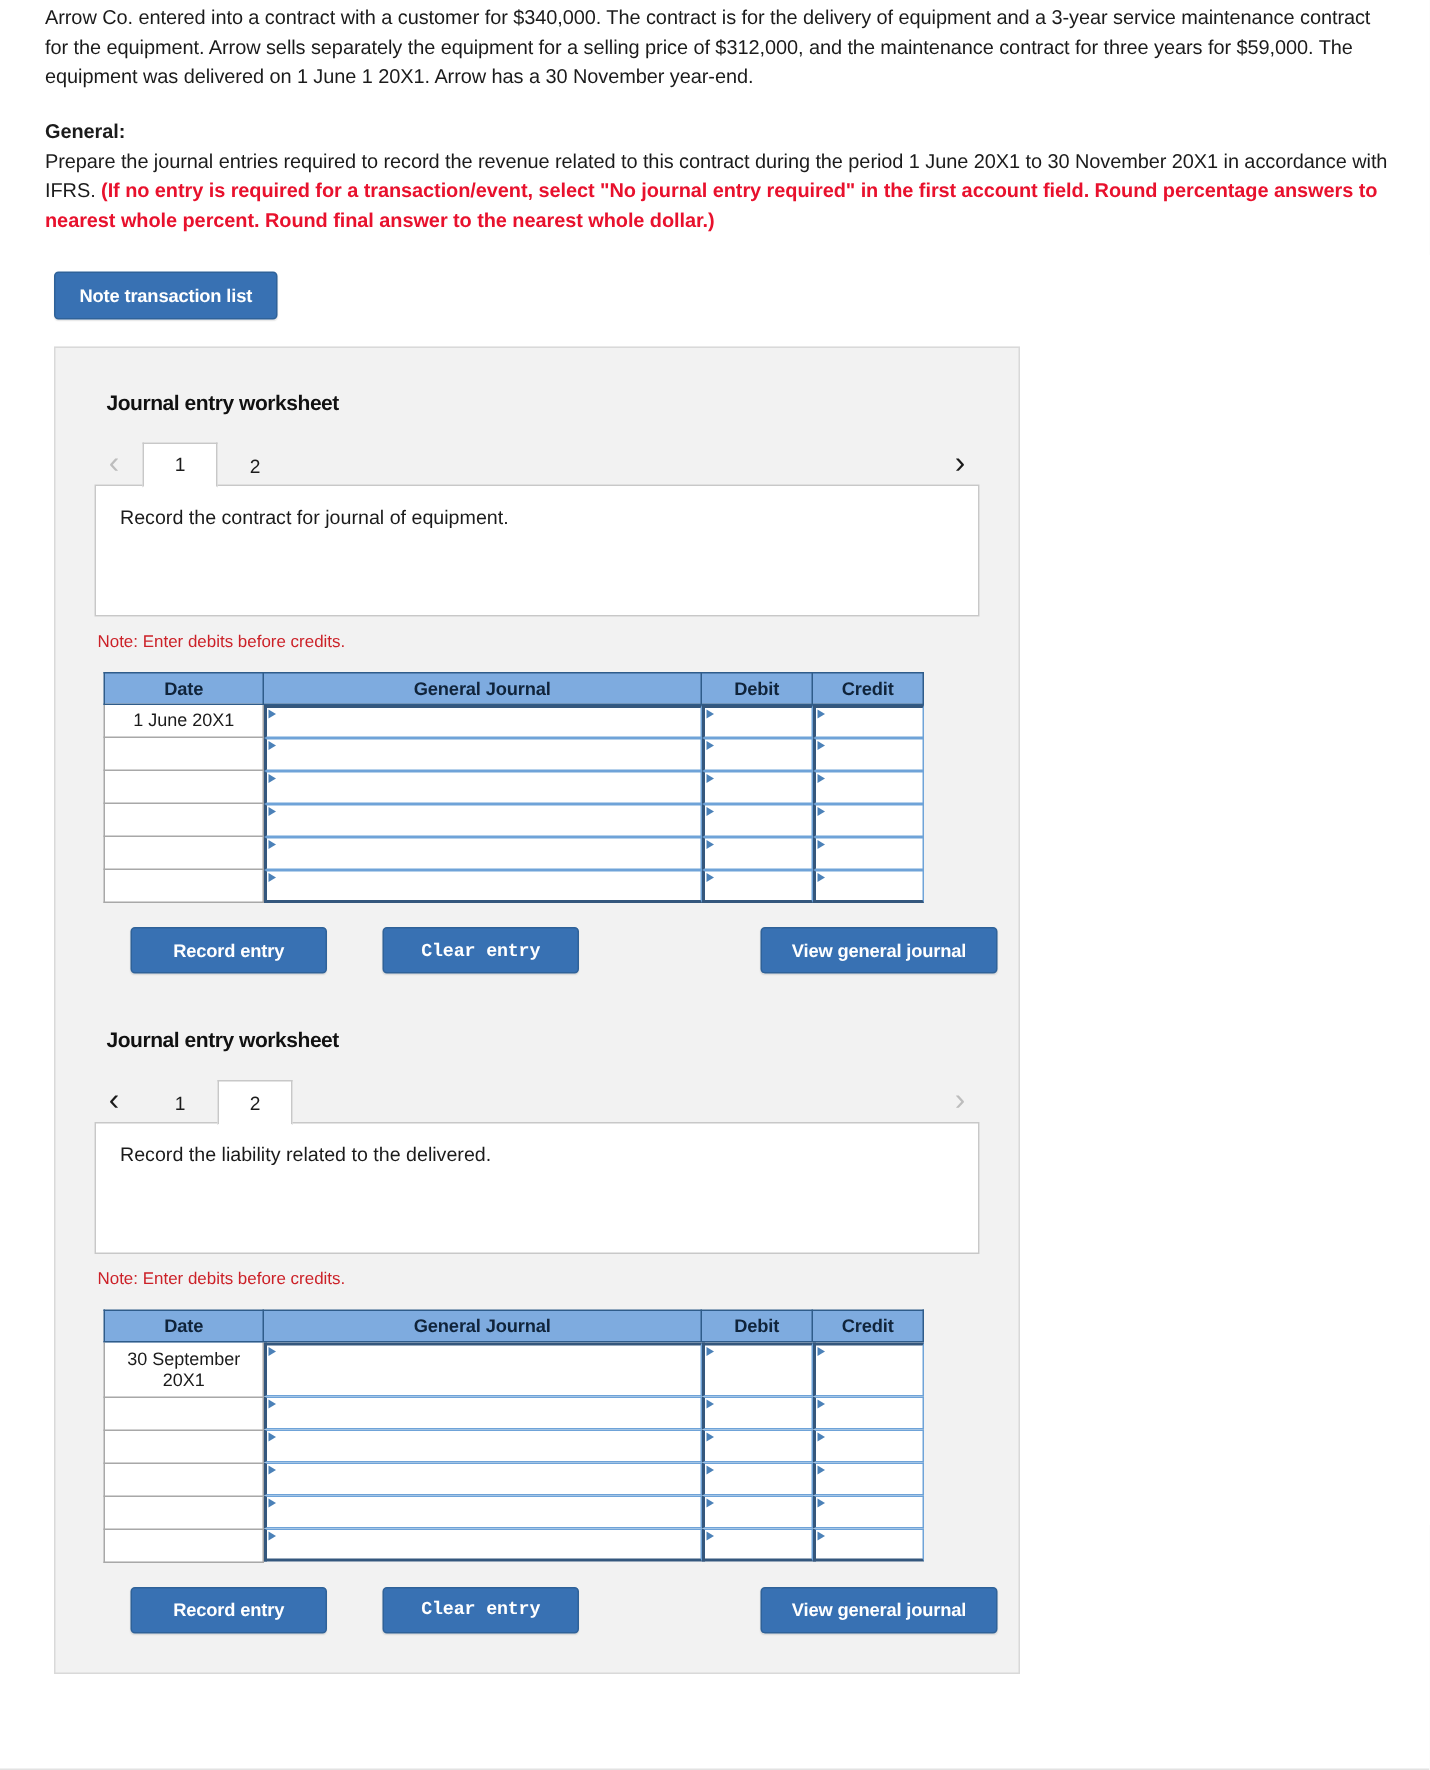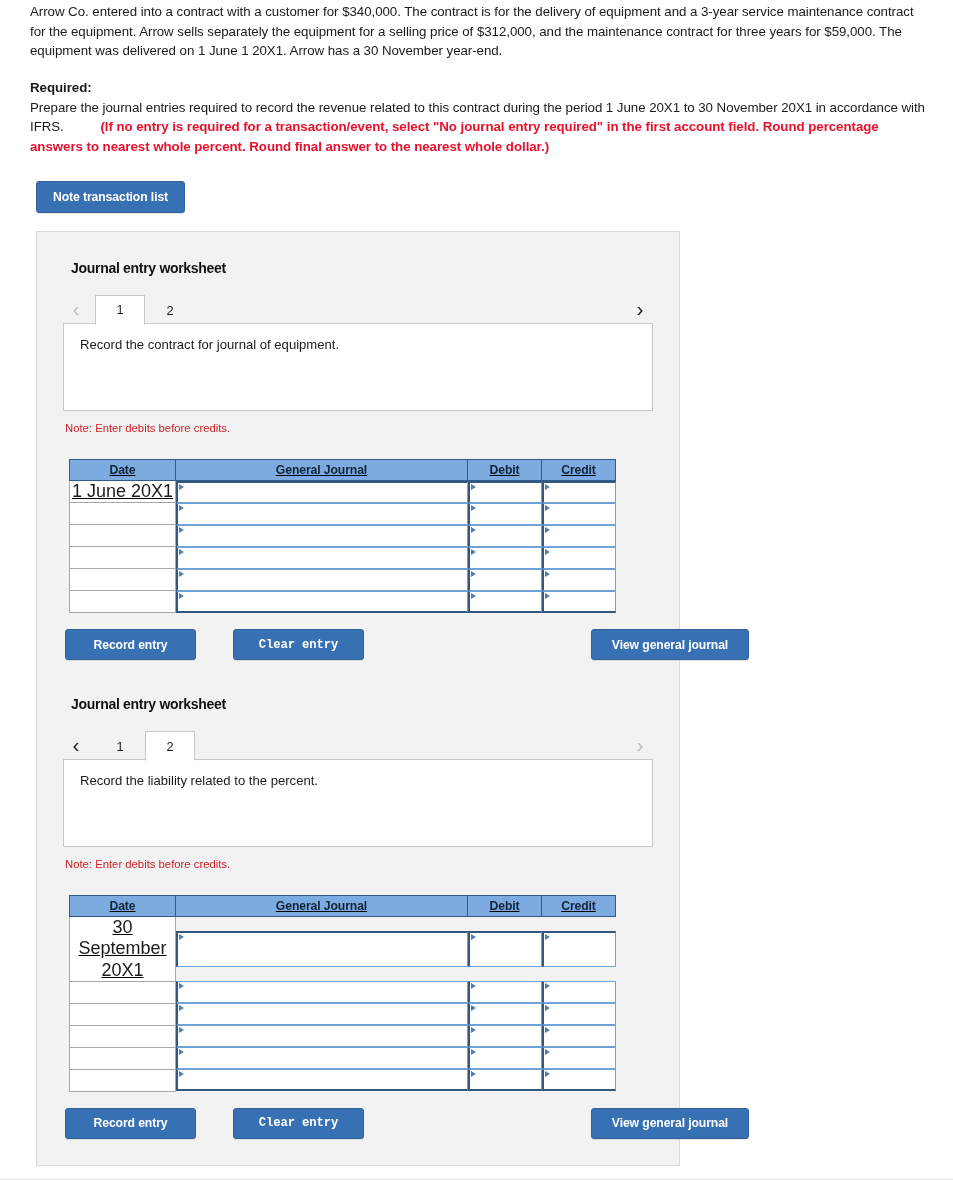--- a/index.html
+++ b/index.html
@@ -37,21 +37,20 @@
     max-width: 905px;
     letter-spacing: -0.05px;
   }
   .required-label {
     font-weight: bold;
     display: block;
   }
   .red-bold {
     color: #e8112d;
     font-weight: bold;
-    margin-left: 33px;
   }
 
   
   .btn {
     display: inline-flex;
     align-items: center;
     justify-content: center;
     background: #3871b3;
     border: 1px solid #2f6299;
     border-radius: 3px;
@@ -154,25 +153,24 @@
   .note {
     color: #cc2128;
     font-size: 11.3px;
     margin-top: 10px;
     margin-left: 2px;
   }
 
   
   .jtable {
     border-collapse: collapse;
-    margin-top: 25px;
+    margin-top: 14px;
     margin-left: 6px;
     width: 546px;
     table-layout: fixed;
-    text-decoration: underline;
   }
   .jtable th {
     background: #7eabdf;
     border: 1px solid #2f5c8a;
     color: #10243b;
     font-size: 12.2px;
     font-weight: bold;
     height: 21px;
     letter-spacing: -0.1px;
   }
@@ -182,21 +180,21 @@
   .col-credit { width: 74px; }
 
   .jtable td {
     padding: 0;
     height: 22px;
   }
   .cell-date {
     border: 1px solid #a8a8a8;
     background: #ffffff;
     text-align: center;
-    font-size: 18px;
+    font-size: 12px;
     color: #1b1b1b;
     line-height: 1.18;
     padding: 2px 3px;
   }
   .row-tall .cell-date { height: 36px; }
   .row-tall .cell-input-wrap { height: 36px; }
 
   .cell-input-wrap {
     border-top: 1px solid #6fa3d8;
     border-bottom: 1px solid #6fa3d8;
@@ -222,22 +220,22 @@
   }
   .jtable tr.first-data .cell-input-wrap {
     border-top: 2px solid #34577d;
   }
 
   
   .actions {
     display: flex;
     align-items: center;
     margin-top: 16px;
-    margin-left: 2px;
-    width: 684px;
+    margin-left: 24px;
+    width: 578px;
   }
   .actions .btn { min-width: 131px; }
   .actions .btn.clear { margin-left: 37px; font-family: Liberation Mono, monospace; }
   .actions .btn.viewgj { margin-left: auto; min-width: 158px; }
 
   .ws-gap { height: 30px; }
 
   .bottom-rule {
     position: absolute;
     left: 0;
@@ -248,21 +246,21 @@
   }
 </style>
 </head>
 <body>
 
 <div class="page">
 
   <div class="stmt">Arrow Co. entered into a contract with a customer for $340,000. The contract is for the delivery of equipment and a 3-year service maintenance contract for the equipment. Arrow sells separately the equipment for a selling price of $312,000, and the maintenance contract for three years for $59,000. The equipment was delivered on 1 June 1 20X1. Arrow has a 30 November year-end.</div>
 
   <div class="required-block">
-    <span class="required-label">Required:</span>
+    <span class="required-label">General:</span>
     <span>Prepare the journal entries required to record the revenue related to this contract during the period 1 June 20X1 to 30 November 20X1 in accordance with IFRS. </span><span class="red-bold">(If no entry is required for a transaction/event, select "No journal entry required" in the first account field. Round percentage answers to nearest whole percent. Round final answer to the nearest whole dollar.)</span>
   </div>
 
   <button class="btn" id="view-transaction-list">Note transaction list</button>
 
   <div class="panel">
     <div id="worksheets-host">
         <div>
           <div class="ws-title">Journal entry worksheet</div>
           <div class="tabstrip">
@@ -373,21 +371,21 @@
           <div class="tabstrip">
             <div class="chev enabled">‹</div>
             <div class="tabs">
               <div class="tab">1</div>
               <div class="tab active">2</div>
             </div>
             <div class="chev-right-wrap">
               <div class="chev disabled">›</div>
             </div>
           </div>
-          <div class="tab-panel">Record the liability related to the percent.</div>
+          <div class="tab-panel">Record the liability related to the delivered.</div>
           <div class="note">Note: Enter debits before credits.</div>
           <table class="jtable">
             <thead>
               <tr>
                 <th class="col-date">Date</th>
                 <th class="col-gj">General Journal</th>
                 <th class="col-debit">Debit</th>
                 <th class="col-credit">Credit</th>
               </tr>
             </thead>

